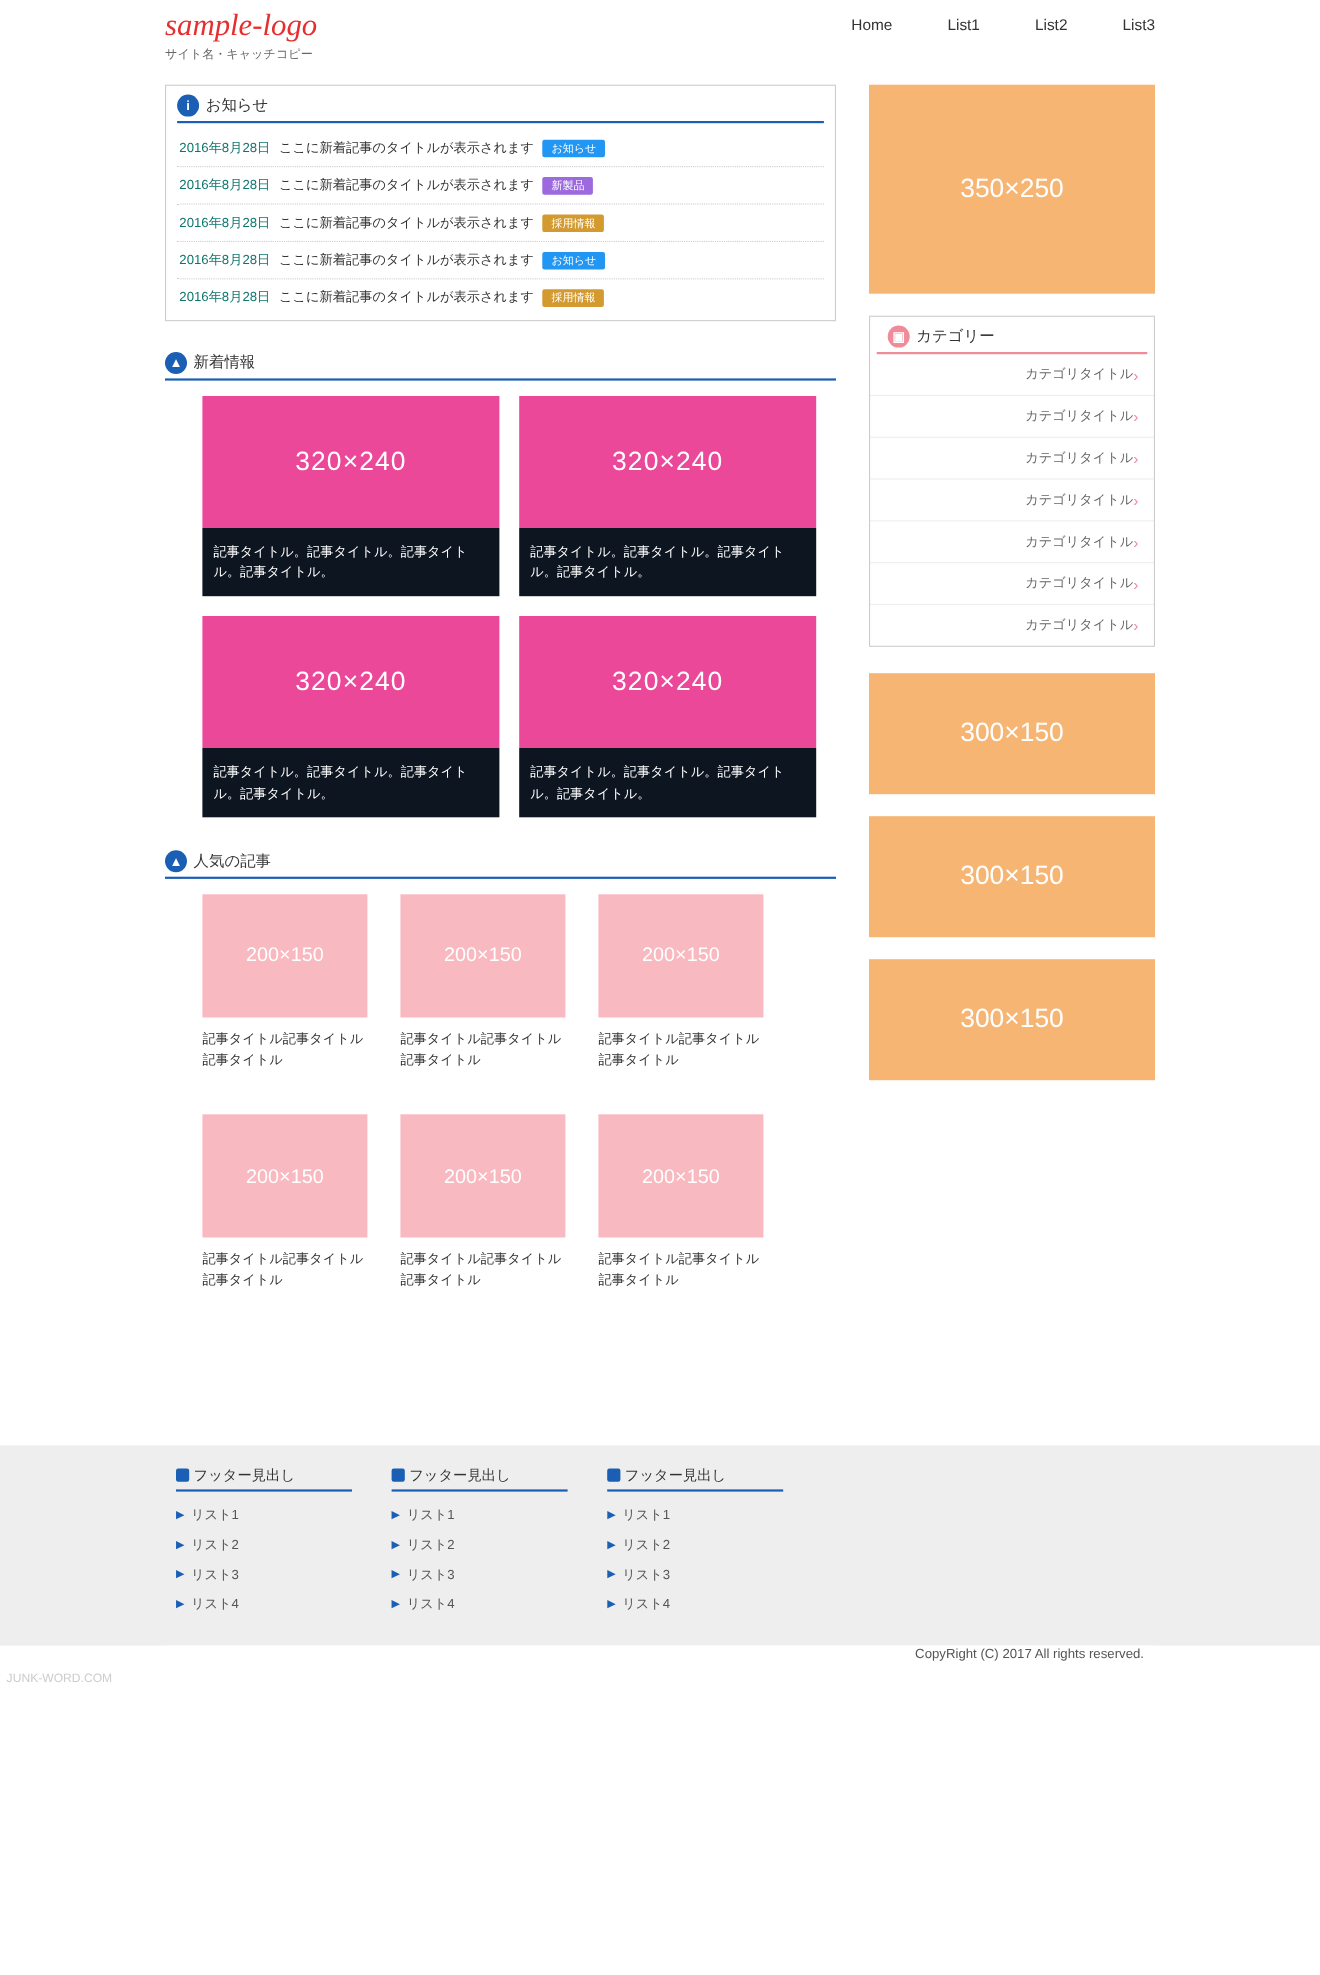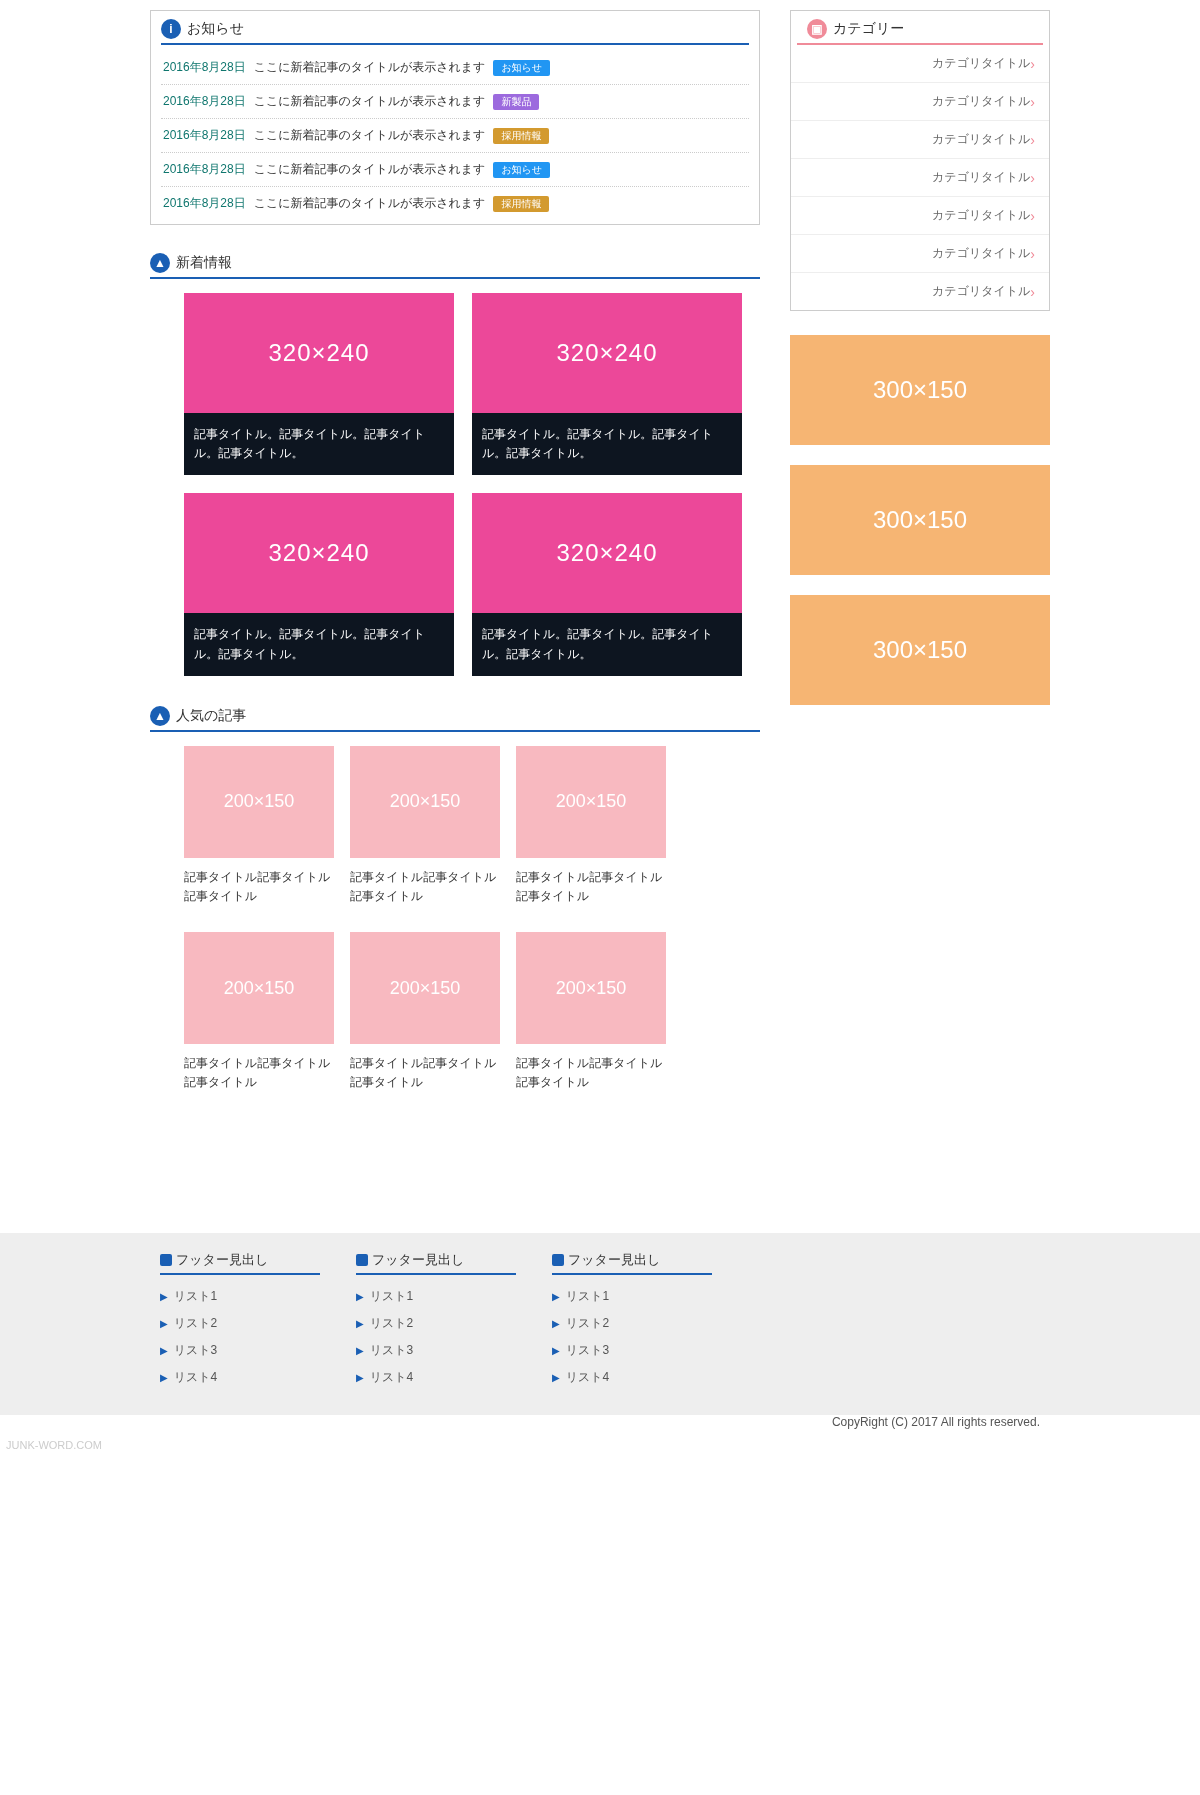--- a/index.html
+++ b/index.html
@@ -26,21 +26,21 @@
 .badge{display:inline-block;padding:1px 8px;font-size:10px;color:#fff;border-radius:2px}
 .b-blue{background:#2196f3}
 .b-purple{background:#9c6ade}
 .b-orange{background:#d39a2f}
 .sec{margin-bottom:30px}
 .sec-underline{display:flex;align-items:center;gap:6px;border-bottom:2px solid #1a5fb4;padding-bottom:4px;margin-bottom:14px}
 .grid-2{display:flex;flex-wrap:wrap;gap:18px;padding-left:34px}
 .card{width:270px}
 .thumb-blue{background:#ec4899;color:#fff;height:120px;display:flex;align-items:center;justify-content:center;font-size:24px;font-weight:300;letter-spacing:1px}
 .card-cap{background:#0d1520;color:#fff;font-size:12px;padding:12px 10px;line-height:1.6;min-height:56px}
-.grid-3{display:flex;flex-wrap:wrap;gap:16px;padding-left:34px}
+.grid-3{display:flex;flex-wrap:wrap;gap:30px;padding-left:34px}
 .pcard{width:150px}
 .thumb-pink{background:#f8b9c0;color:#fff;height:112px;display:flex;align-items:center;justify-content:center;font-size:18px;font-weight:300}
 .pcard-cap{font-size:12px;color:#333;padding:10px 0;line-height:1.6}
 .side-img{background:#f6b573;color:#fff;display:flex;align-items:center;justify-content:center;font-size:24px;font-weight:300;margin-bottom:20px}
 .side-img-lg{height:190px}
 .side-img-sm{height:110px}
 .cat-box{border:1px solid #ccc;margin-bottom:24px}
 .cat-head{display:flex;align-items:center;gap:6px;padding:8px 10px 4px;border-bottom:2px solid #f08b99;margin:0 6px}
 .cat-list{list-style:none}
 .cat-list li{border-bottom:1px solid #eee;padding:10px 14px;display:flex;justify-content:flex-end;align-items:center;font-size:12px;color:#666}
@@ -54,20 +54,34 @@
 .flist{list-style:none}
 .flist li{padding:5px 0;font-size:12px;color:#555;display:flex;align-items:center;gap:6px}
 .fbul{color:#1a5fb4;font-size:10px}
 .copy{width:900px;margin:0 auto;text-align:right;font-size:12px;color:#555;padding:0 10px 8px;background:#fff}
 .watermark{text-align:left;font-size:11px;color:#ccc;padding:2px 6px}
 </style>
 </head>
 <body>
 
 <div class="wrap">
+<header>
+  <div>
+    <div class="logo">sample-logo</div>
+    <div class="tagline">サイト名・キャッチコピー</div>
+  </div>
+  <nav>
+    <ul>
+      <li><a href="#">Home</a></li>
+      <li><a href="#">List1</a></li>
+      <li><a href="#">List2</a></li>
+      <li><a href="#">List3</a></li>
+    </ul>
+  </nav>
+</header>
 
 <div class="container">
   <div class="main">
 
     <div class="notice-box">
       <div class="sec-head">
         <span class="ico">i</span>
         <span class="sec-title">お知らせ</span>
       </div>
       <ul class="notice-list" id="notice-list">
@@ -153,20 +167,21 @@
             <div class="pcard">
               <div class="thumb-pink">200×150</div>
               <div class="pcard-cap">記事タイトル記事タイトル記事タイトル</div>
             </div>
           </div>
     </div>
 
   </div>
 
   <aside class="side">
+    <div class="side-img side-img-lg">350×250</div>
 
     <div class="cat-box">
       <div class="cat-head">
         <span class="ico ico-pink">▣</span>
         <span class="sec-title">カテゴリー</span>
       </div>
       <ul class="cat-list" id="cat-list">
             <li>
               <span>カテゴリタイトル</span>
               <span class="chev">›</span>

